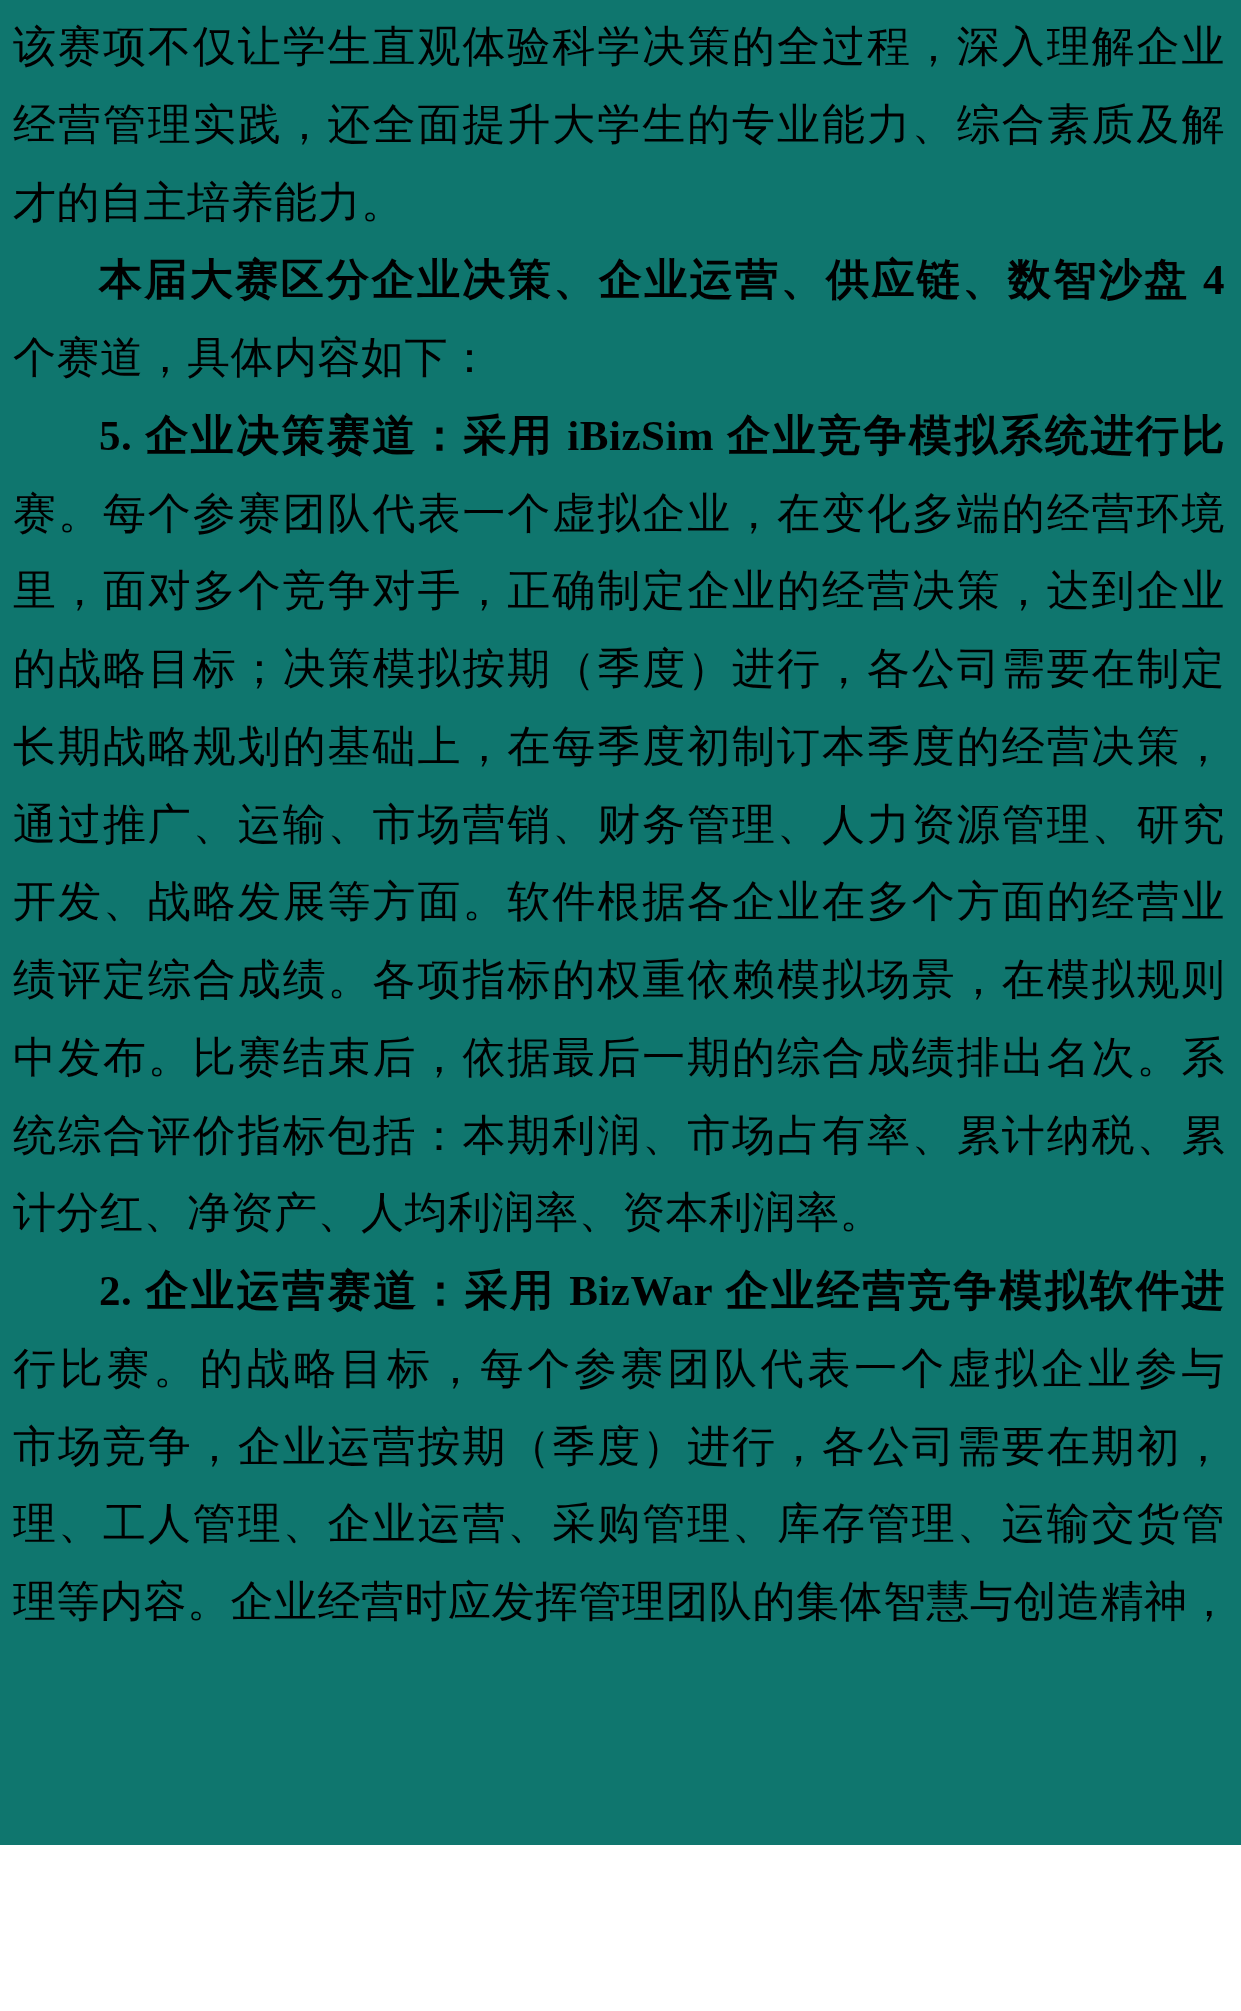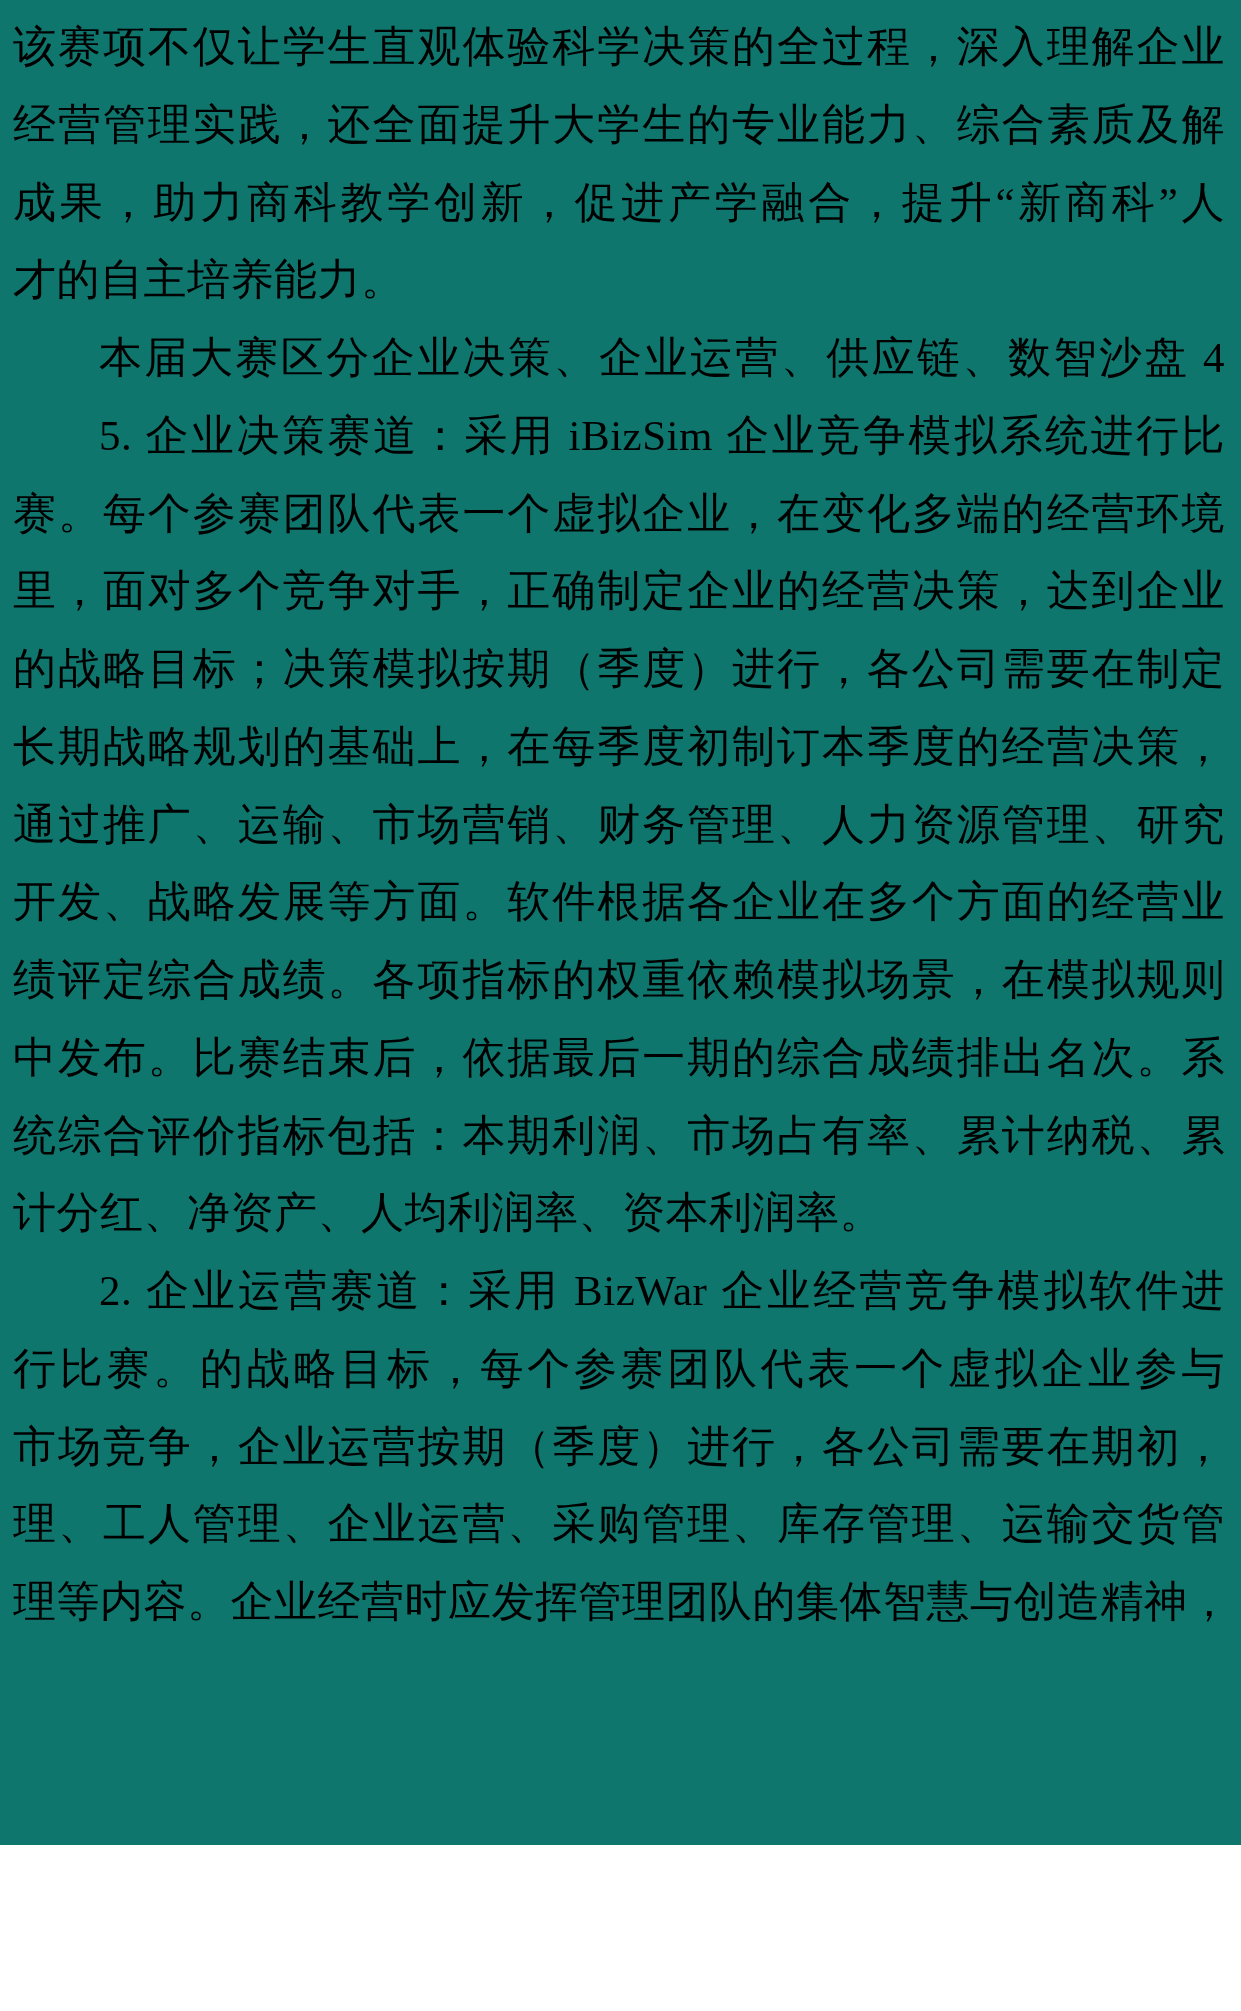--- a/index.html
+++ b/index.html
@@ -29,42 +29,43 @@
     text-align: justify;
     text-align-last: justify;
     white-space: nowrap;
     letter-spacing: 0.5px;
   }
   .line.p-end {
     text-align-last: left;
   }
   .line.indent {
     text-indent: 86px;
+    font-weight: bold;
   }
   .page-number {
     position: absolute;
     top: 1964px;
     left: 0;
     width: 100%;
     text-align: center;
     font-size: 33px;
     line-height: 40px;
     color: #000000;
   }
 </style>
 </head>
 <body>
 
 <div class="page">
   <div class="content">
     <div class="line">该赛项不仅让学生直观体验科学决策的全过程，深入理解企业</div>
     <div class="line">经营管理实践，还全面提升大学生的专业能力、综合素质及解</div>
-    <div class="line">成果，助力商科教学创新，促进产学融合，提升“新商科”人</div>
     <div class="line p-end">才的自主培养能力。</div>
     <div class="line indent">本届大赛区分企业决策、企业运营、供应链、数智沙盘 4</div>
+    <div class="line p-end">个赛道，具体内容如下：</div>
     <div class="line indent">5. 企业决策赛道：采用 iBizSim 企业竞争模拟系统进行比</div>
     <div class="line">赛。每个参赛团队代表一个虚拟企业，在变化多端的经营环境</div>
     <div class="line">里，面对多个竞争对手，正确制定企业的经营决策，达到企业</div>
     <div class="line">的战略目标；决策模拟按期（季度）进行，各公司需要在制定</div>
     <div class="line">长期战略规划的基础上，在每季度初制订本季度的经营决策，</div>
     <div class="line">通过推广、运输、市场营销、财务管理、人力资源管理、研究</div>
     <div class="line">开发、战略发展等方面。软件根据各企业在多个方面的经营业</div>
     <div class="line">绩评定综合成绩。各项指标的权重依赖模拟场景，在模拟规则</div>
     <div class="line">中发布。比赛结束后，依据最后一期的综合成绩排出名次。系</div>
     <div class="line">统综合评价指标包括：本期利润、市场占有率、累计纳税、累</div>

